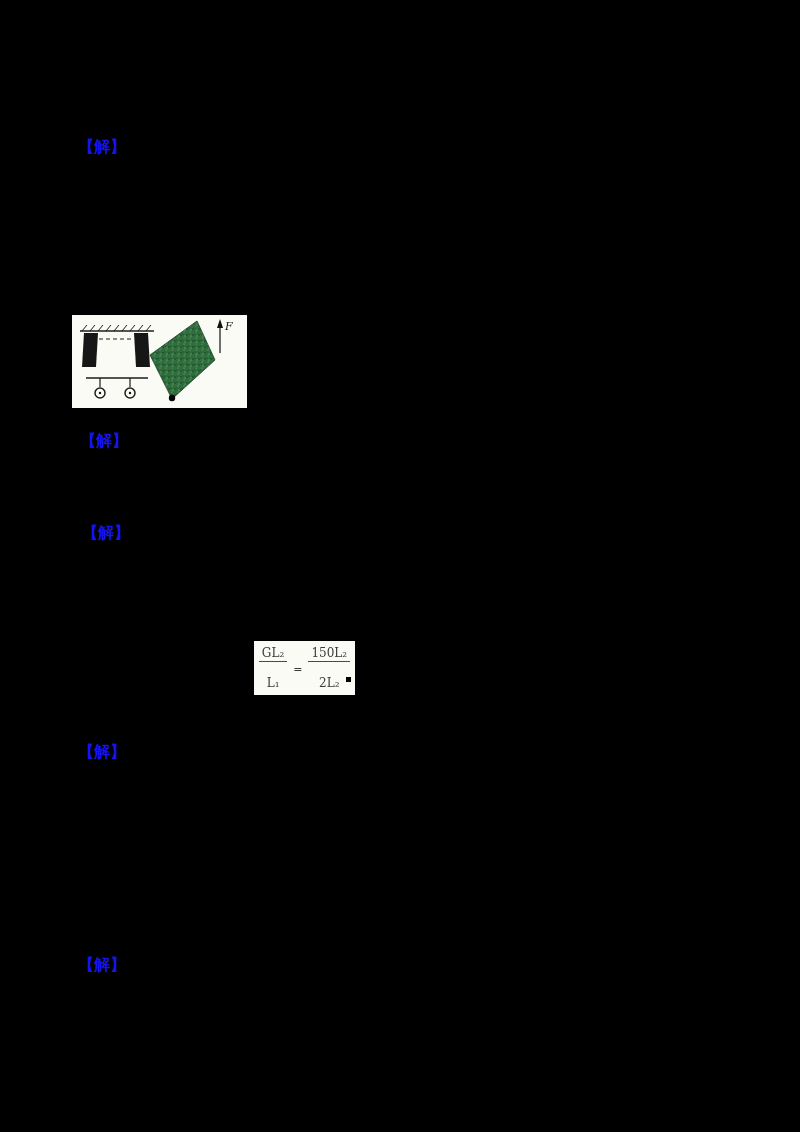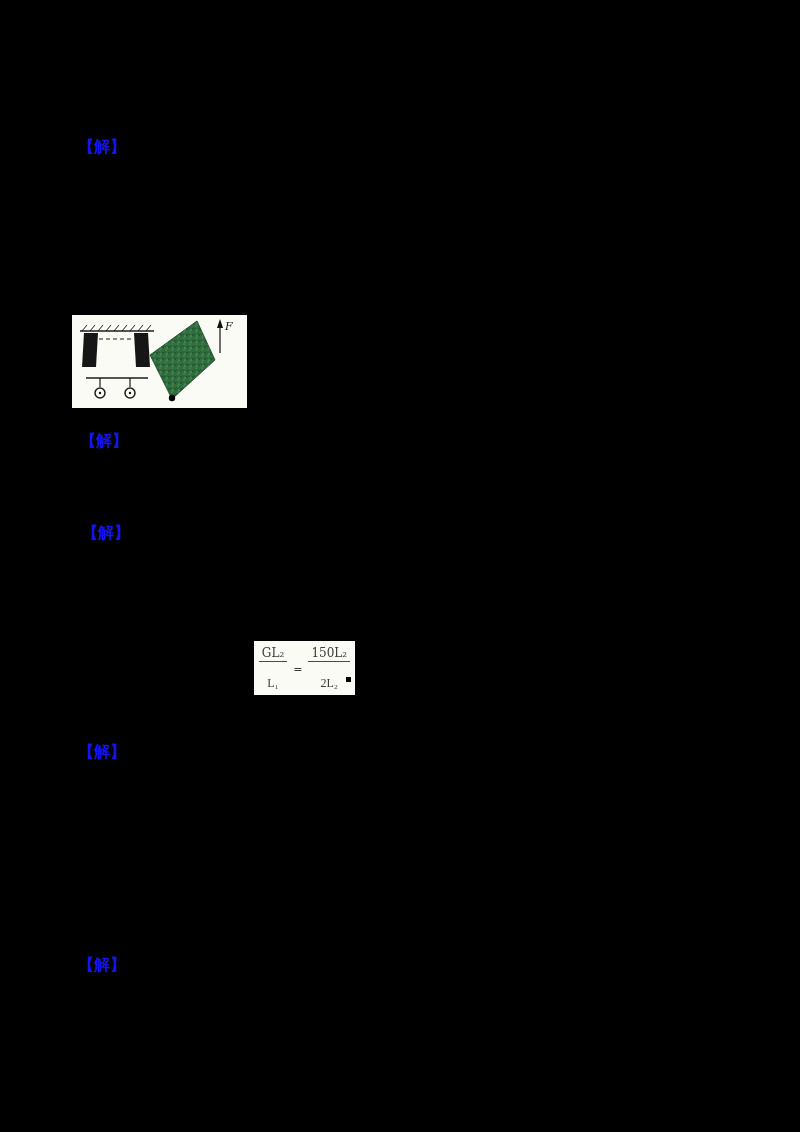--- a/index.html
+++ b/index.html
@@ -40,21 +40,21 @@
     display:flex;
     align-items:center;
     justify-content:center;
     gap:6px;
     font-family:"DejaVu Serif",serif;
     color:var(--formula_ink);
     font-size:12px;
   }
   .frac{text-align:center;line-height:1.2;}
   .frac .num{border-bottom:1px solid #4a4a4a;padding:0 3px 1px;}
-  .frac .den{padding-top:14px;font-family:Liberation Serif, serif;}
+  .frac .den{padding-top:14px;}
   .rel{font-size:11px;transform:translateY(1px);}
   .handle{
     position:absolute;
     right:4px;bottom:13px;
     width:5px;height:5px;
     background:#000;
   }
 </style>
 </head>
 <body>

